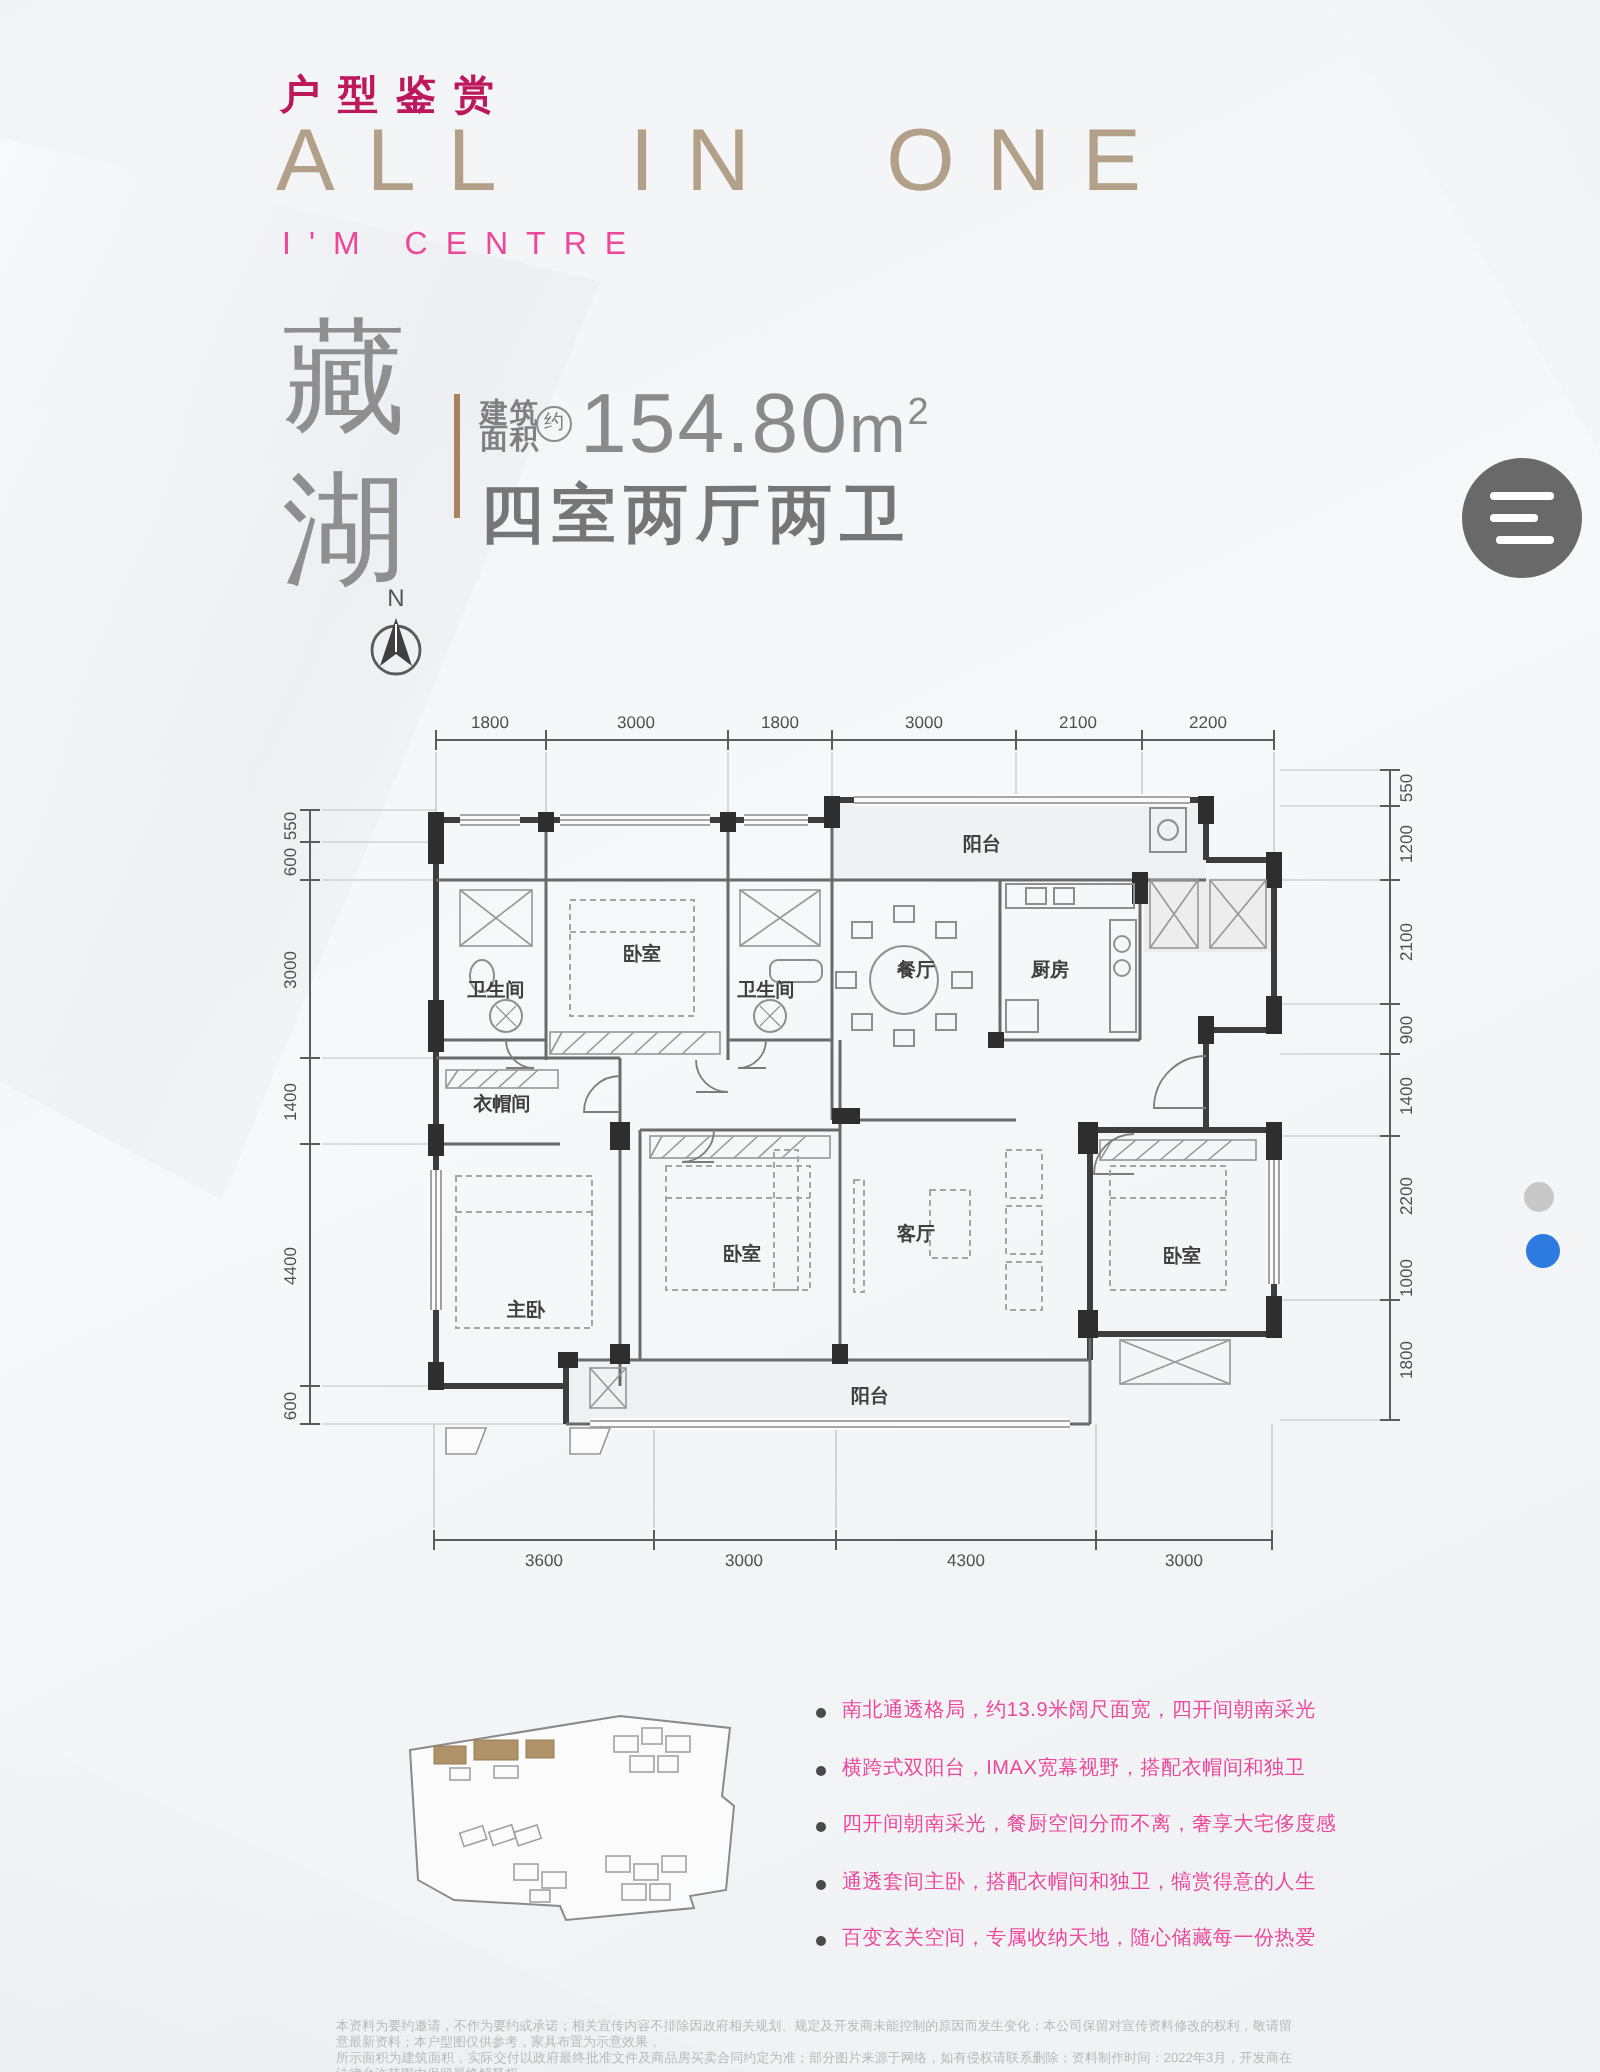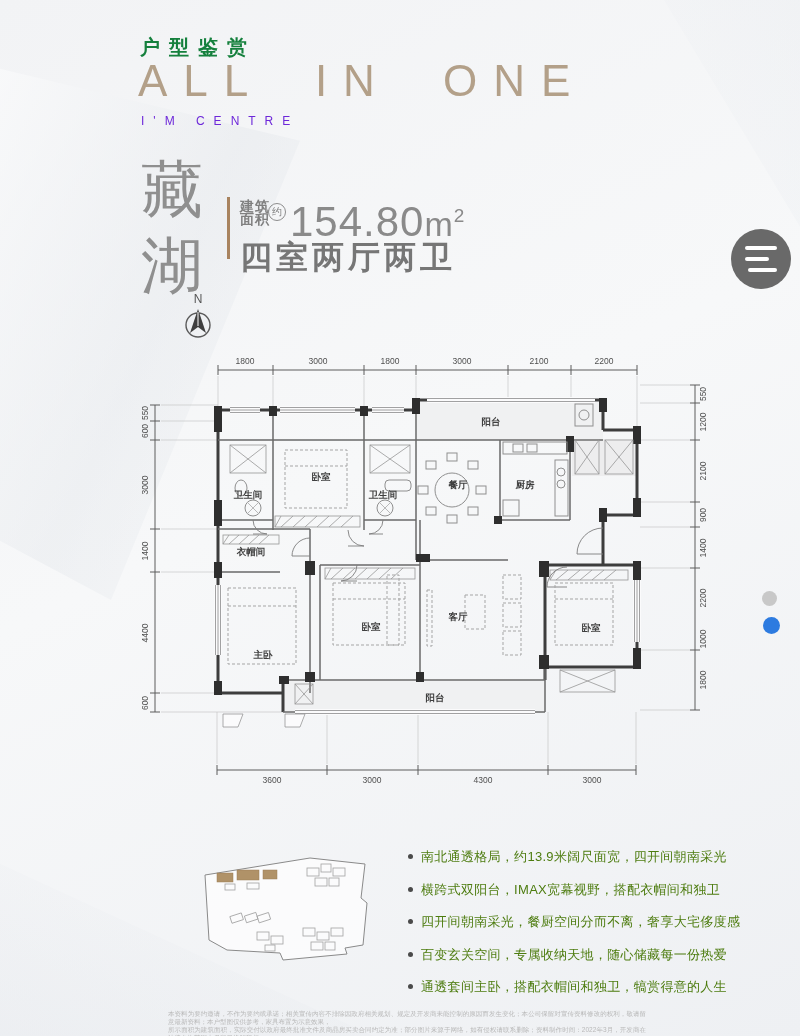--- a/index.html
+++ b/index.html
@@ -14,59 +14,59 @@
     clip-path:polygon(0 0,100% 18%,55% 100%,0 78%);}
   .facet-b{right:-80px;top:-60px;width:360px;height:420px;
     background:linear-gradient(250deg,rgba(233,236,240,.55),rgba(250,250,251,0) 70%);
     clip-path:polygon(30% 0,100% 0,100% 100%);}
   .facet-c{left:-60px;bottom:-40px;width:520px;height:300px;
     background:linear-gradient(20deg,rgba(228,231,236,.5),rgba(250,250,251,0) 65%);
     clip-path:polygon(0 100%,0 20%,100% 100%);}
 
   
   .hdr-cat{position:absolute;left:140px;top:34px;font-size:20px;font-weight:700;
-    letter-spacing:9px;color:#15803d;}
+    letter-spacing:9px;color:#be185d;}
   .hdr-title{position:absolute;left:138px;top:56px;font-size:44px;font-weight:400;
     letter-spacing:16px;word-spacing:24px;color:#b3a089;}
-  .hdr-sub{position:absolute;left:141px;top:114px;font-size:12px;font-weight:400;
-    letter-spacing:9px;color:#6d28d9;}
+  .hdr-sub{position:absolute;left:141px;top:114px;font-size:16px;font-weight:400;
+    letter-spacing:9px;color:#ec4899;}
 
   
   .unit-name{position:absolute;left:132px;top:152px;width:80px;color:#8f8f8f;
     font-size:62px;line-height:76px;font-weight:500;text-align:center;}
   .compass{position:absolute;left:178px;top:292px;width:40px;text-align:center;}
   .compass .n{font-size:12px;color:#555;letter-spacing:0;}
 
   
   .area-rule{position:absolute;left:227px;top:197px;width:3px;height:62px;background:#a8835f;}
   .area-prefix{position:absolute;left:240px;top:200px;font-size:14px;line-height:12.5px;
     font-weight:700;color:#808080;letter-spacing:1px;}
   .area-approx{position:absolute;left:268px;top:203px;width:16px;height:16px;border:1px solid #8d8d8d;
     border-radius:50%;font-size:10px;line-height:16px;text-align:center;color:#7d7d7d;}
-  .area-value{position:absolute;left:290px;top:198px;font-size:42px;color:#8a8a8a;letter-spacing:1px;}
+  .area-value{position:absolute;left:290px;top:188px;font-size:42px;color:#8a8a8a;letter-spacing:1px;}
   .area-unit{font-size:34px;}
   .area-sup{font-size:19px;vertical-align:14px;}
   .layout-type{position:absolute;left:240px;top:236px;font-size:32px;font-weight:700;
     letter-spacing:4px;color:#767676;}
 
   
   .menu-btn{position:absolute;left:731px;top:229px;width:60px;height:60px;border-radius:50%;
     background:#696969;display:flex;flex-direction:column;justify-content:center;
     align-items:flex-start;padding-left:14px;box-sizing:border-box;gap:7px;cursor:pointer;}
   .menu-btn .bar{height:4px;background:#fff;border-radius:2px;}
   .bar1{width:32px;} .bar2{width:24px;} .bar3{width:29px;margin-left:3px;}
   .dot{position:absolute;border-radius:50%;cursor:pointer;}
   .dot-1{left:762px;top:591px;width:15px;height:15px;background:#c8c8c8;}
   .dot-2{left:763px;top:617px;width:17px;height:17px;background:#2d7be0;}
 
   
   .features{position:absolute;left:408px;top:848px;margin:0;padding:0;list-style:none;}
   .features li{display:flex;align-items:flex-start;margin-bottom:14.5px;}
   .features .bdot{width:5px;height:5px;border-radius:50%;background:#4a4a4a;margin:6px 8px 0 0;flex:0 0 auto;}
-  .features .btxt{font-size:13px;color:#4d7c0f;letter-spacing:.3px;white-space:nowrap;}
+  .features .btxt{font-size:10px;color:#ec4899;letter-spacing:.3px;white-space:nowrap;}
 
   .disclaimer{position:absolute;left:168px;top:1010px;width:478px;font-size:6.5px;
     line-height:8px;color:#b9b9b9;text-align:justify;}
 
   svg text{font-family:"Liberation Sans",sans-serif;}
 </style>
 </head>
 <body>
 
 <div class="facet facet-a"></div>
@@ -346,24 +346,24 @@
   <li>
       <span class="bdot"></span>
       <span class="btxt">横跨式双阳台，IMAX宽幕视野，搭配衣帽间和独卫</span>
     </li>
   <li>
       <span class="bdot"></span>
       <span class="btxt">四开间朝南采光，餐厨空间分而不离，奢享大宅侈度感</span>
     </li>
   <li>
       <span class="bdot"></span>
+      <span class="btxt">通透套间主卧，搭配衣帽间和独卫，犒赏得意的人生</span>
+    </li>
+  <li>
+      <span class="bdot"></span>
       <span class="btxt">百变玄关空间，专属收纳天地，随心储藏每一份热爱</span>
-    </li>
-  <li>
-      <span class="bdot"></span>
-      <span class="btxt">通透套间主卧，搭配衣帽间和独卫，犒赏得意的人生</span>
     </li>
 </ul>
 
 <div class="disclaimer">
   <div>本资料为要约邀请，不作为要约或承诺；相关宣传内容不排除因政府相关规划、规定及开发商未能控制的原因而发生变化；本公司保留对宣传资料修改的权利，敬请留意最新资料；本户型图仅供参考，家具布置为示意效果，</div>
   <div>所示面积为建筑面积，实际交付以政府最终批准文件及商品房买卖合同约定为准；部分图片来源于网络，如有侵权请联系删除；资料制作时间：2022年3月，开发商在法律允许范围内保留最终解释权。</div>
 </div>
 
 </body></html>

